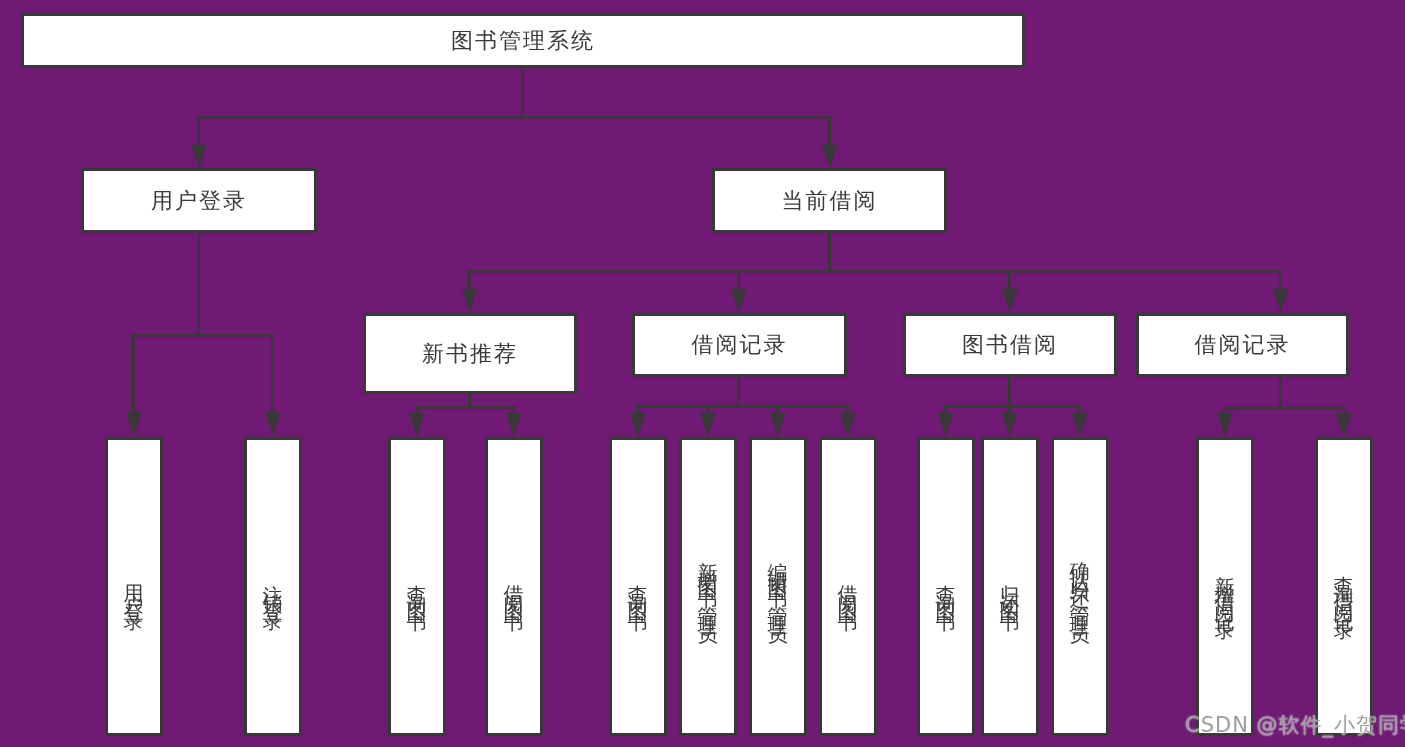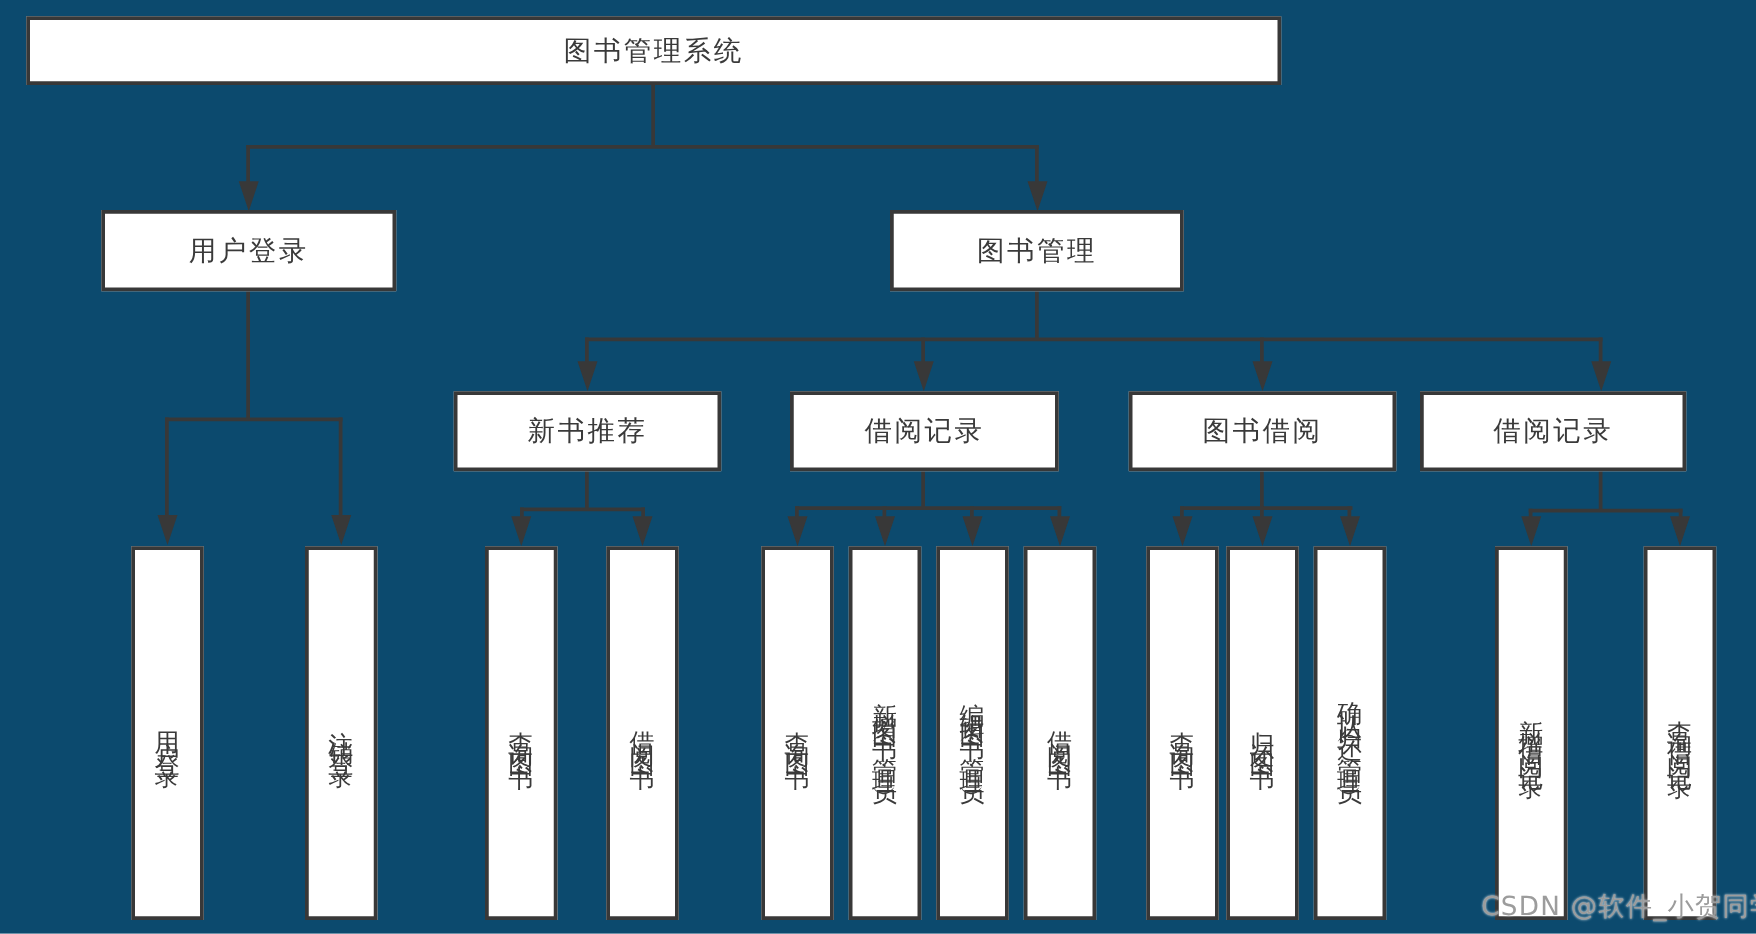--- a/index.html
+++ b/index.html
@@ -1,37 +1,37 @@
 <!DOCTYPE html>
 <html><head>
 <meta charset="utf-8">
 <style>
   html,body{margin:0;padding:0;background:#ffffff;}
   .canvas{
-    position:relative;width:1405px;height:747px;background:#0c4a6e;
+    position:relative;width:1405px;height:747px;background:#701a75;
     font-family:"DejaVu Sans","Liberation Sans",sans-serif;
     overflow:hidden;
   }
   
   .box{
     position:absolute;box-sizing:border-box;border:3px solid #383838;
     background:#ffffff;display:flex;align-items:center;justify-content:center;
     color:#3a3a3a;
   }
   .hbox{font-size:22px;letter-spacing:2px;}
   .tbox{font-size:20px;}
   .vt{
     writing-mode:vertical-rl;text-orientation:mixed;
     letter-spacing:9px;line-height:1;white-space:nowrap;
   }
   
   .b-root{left:21px;top:13px;width:1004px;height:55px;}
   .b-user{left:81px;top:168px;width:236px;height:65px;}
   .b-mgmt{left:712px;top:168px;width:235px;height:65px;}
-  .b-rec {left:363px;top:313px;width:214px;height:64px;}
+  .b-rec {left:363px;top:313px;width:214px;height:81px;}
   .b-bor {left:632px;top:313px;width:215px;height:64px;}
   .b-cur {left:903px;top:313px;width:214px;height:64px;}
   .b-log {left:1136px;top:313px;width:213px;height:64px;font-family:Liberation Mono, monospace;}
   
   .tall{top:437px;height:299px;width:58px;}
   .t1{left:105px;} .t2{left:244px;} .t3{left:388px;} .t4{left:485px;}
   .t5{left:609px;} .t6{left:679px;} .t7{left:749px;} .t8{left:819px;}
   .t9{left:917px;} .t10{left:981px;} .t11{left:1051px;}
   .t12{left:1196px;} .t13{left:1315px;}
   
@@ -152,21 +152,21 @@
   <div class="ar a19"></div>
 
   <div class="box hbox b-root">
     <span>图书管理系统</span>
   </div>
 
   <div class="box hbox b-user">
     <span>用户登录</span>
   </div>
   <div class="box hbox b-mgmt">
-    <span>图书管理</span>
+    <span>当前借阅</span>
   </div>
 
   <div class="box hbox b-rec">
     <span>新书推荐</span>
   </div>
   <div class="box hbox b-bor">
     <span>借阅记录</span>
   </div>
   <div class="box hbox b-cur">
     <span>图书借阅</span>

